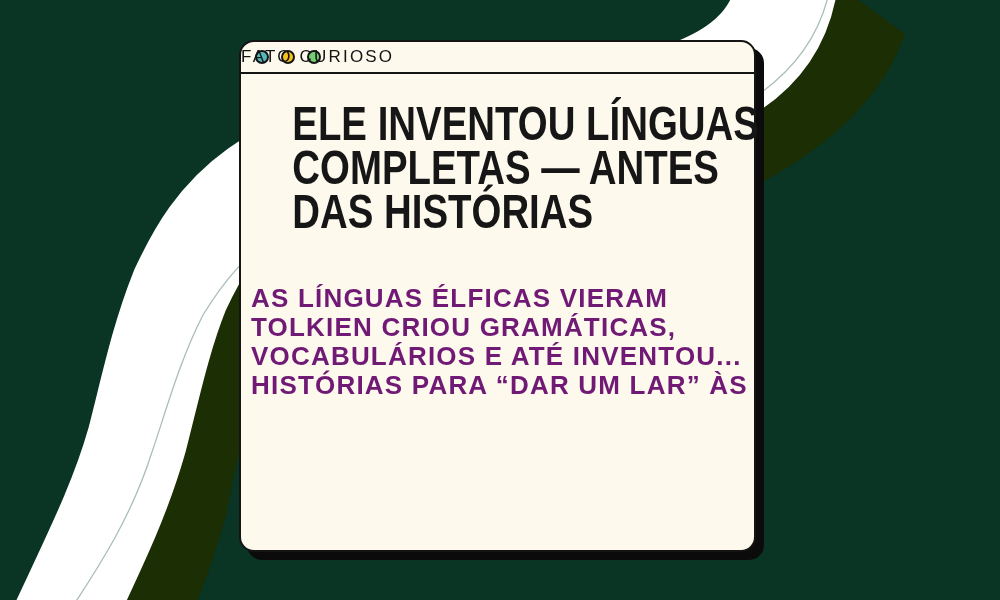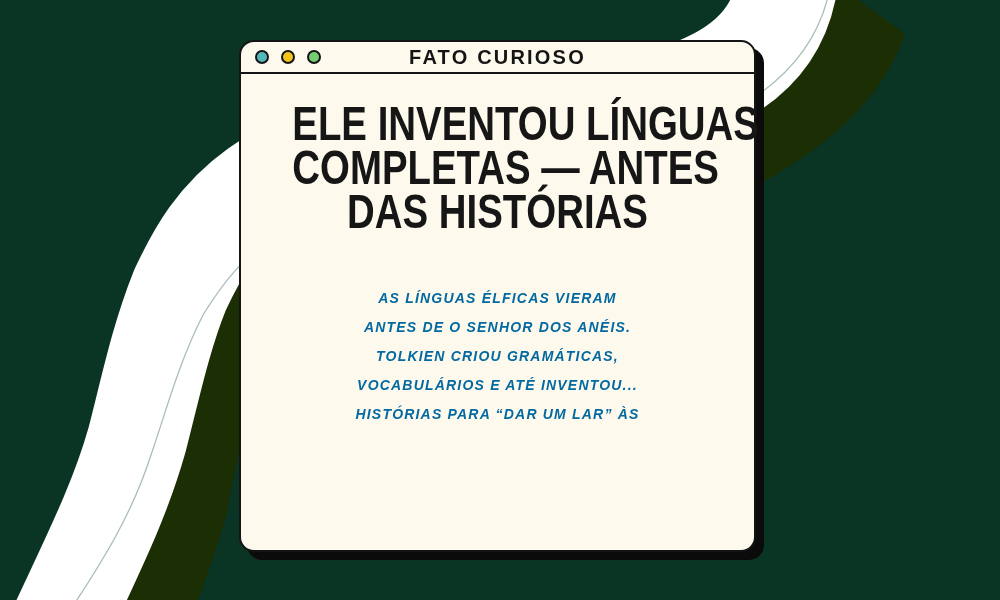--- a/index.html
+++ b/index.html
@@ -28,37 +28,37 @@
     border-bottom:2.5px solid #141414;
     display:flex;align-items:center;
   }
   .dots{display:flex;gap:12px;padding-left:14px;align-items:center;}
   .dot{
     width:14px;height:14px;border-radius:50%;
     border:2px solid #141414;box-sizing:border-box;
     background:#ccc;
   }
   .win-title{
-    position:absolute;left:0;right:0;text-align:center;
-    font-size:20px;font-weight:700;letter-spacing:2.2px;
+    position:absolute;left:0;right:0;text-align:left;
+    font-size:17px;font-weight:400;letter-spacing:2.2px;
     color:#141414;
   }
-  .content{position:relative;text-align:center;}
+  .content{position:relative;}
   .headline{
     margin:28px 0 0 0;
     font-size:48px;line-height:44px;font-weight:700;
     color:#161616;letter-spacing:0px;
     transform:scaleX(0.80);transform-origin:50% 0;
     white-space:nowrap;
   }
   .headline .hl-line{display:block;}
   .bodytext{
     margin:50px 10px 0 10px;
-    font-size:14px;line-height:29px;font-weight:700;
-    letter-spacing:1.2px;color:#0369a1;font-style:italic;
+    font-size:26px;line-height:29px;font-weight:700;
+    letter-spacing:1.2px;color:#701a75;
   }
   .bodytext .b-line{display:block;white-space:nowrap;}
 </style>
 </head>
 <body>
 
 <div class="stage" style="background: rgb(10, 52, 35);">
 
   <svg class="bg-decor" viewBox="0 0 1000 600" aria-hidden="true">
 
@@ -87,20 +87,19 @@
 
     <div class="content">
       <h1 class="headline">
         <span class="hl-line">ELE INVENTOU LÍNGUAS</span>
         <span class="hl-line">COMPLETAS — ANTES</span>
         <span class="hl-line">DAS HISTÓRIAS</span>
       </h1>
 
       <p class="bodytext">
         <span class="b-line">AS LÍNGUAS ÉLFICAS VIERAM</span>
-        <span class="b-line">ANTES DE O SENHOR DOS ANÉIS.</span>
         <span class="b-line">TOLKIEN CRIOU GRAMÁTICAS,</span>
         <span class="b-line">VOCABULÁRIOS E ATÉ INVENTOU...</span>
         <span class="b-line">HISTÓRIAS PARA “DAR UM LAR” ÀS</span>
       </p>
     </div>
   </div>
 </div>
 
 </body></html>

